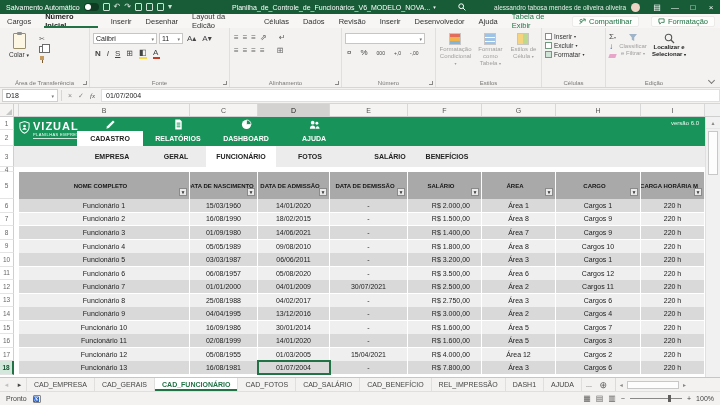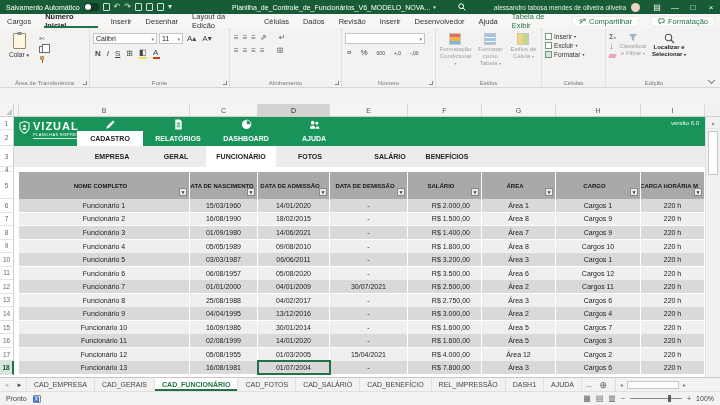--- a/index.html
+++ b/index.html
@@ -337,20 +337,32 @@
             </svg>
           <span style="color:#222;font-weight:bold;">Localizar e</span>
           <span style="color:#222;font-weight:bold;"><span>Selecionar</span> <span style="font-size:4px;">▾</span></span>
         </div>
       </div>
       <div class="glabel">Edição</div>
     </div>
     <div class="chev" style="transform:rotate(225deg);"></div>
   </div>
 
+  <div class="formulabar">
+    <div class="namebox">
+      <span>D18</span>
+      <span class="caret">▾</span>
+    </div>
+    <div class="fbicons">
+      <span>×</span>
+      <span>✓</span>
+      <span class="fx">fx</span>
+    </div>
+    <div class="finput">01/07/2004</div>
+  </div>
 
   <div class="grid">
     <div class="colhdr" id="colhdr">
         <div class="corner"></div>
         <div class="colcell" style="width: 5px;"></div>
         <div class="colcell" style="width: 171px;">B</div>
         <div class="colcell" style="width: 68px;">C</div>
         <div class="colcell sel" style="width: 72px;">D</div>
         <div class="colcell" style="width: 78px;">E</div>
         <div class="colcell" style="width: 74px;">F</div>

